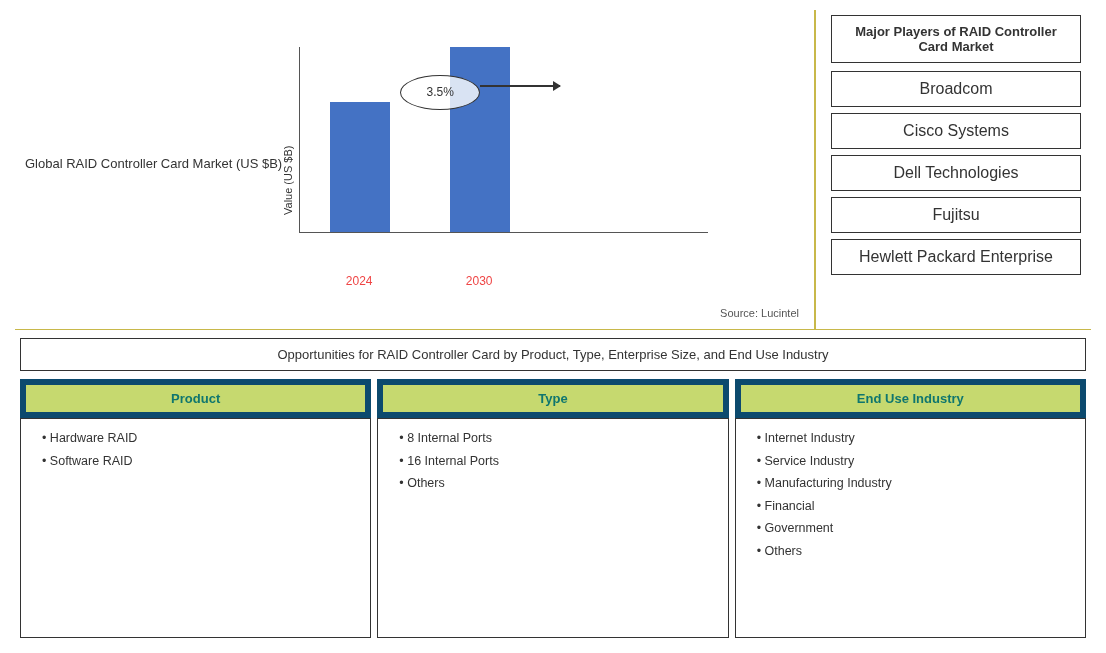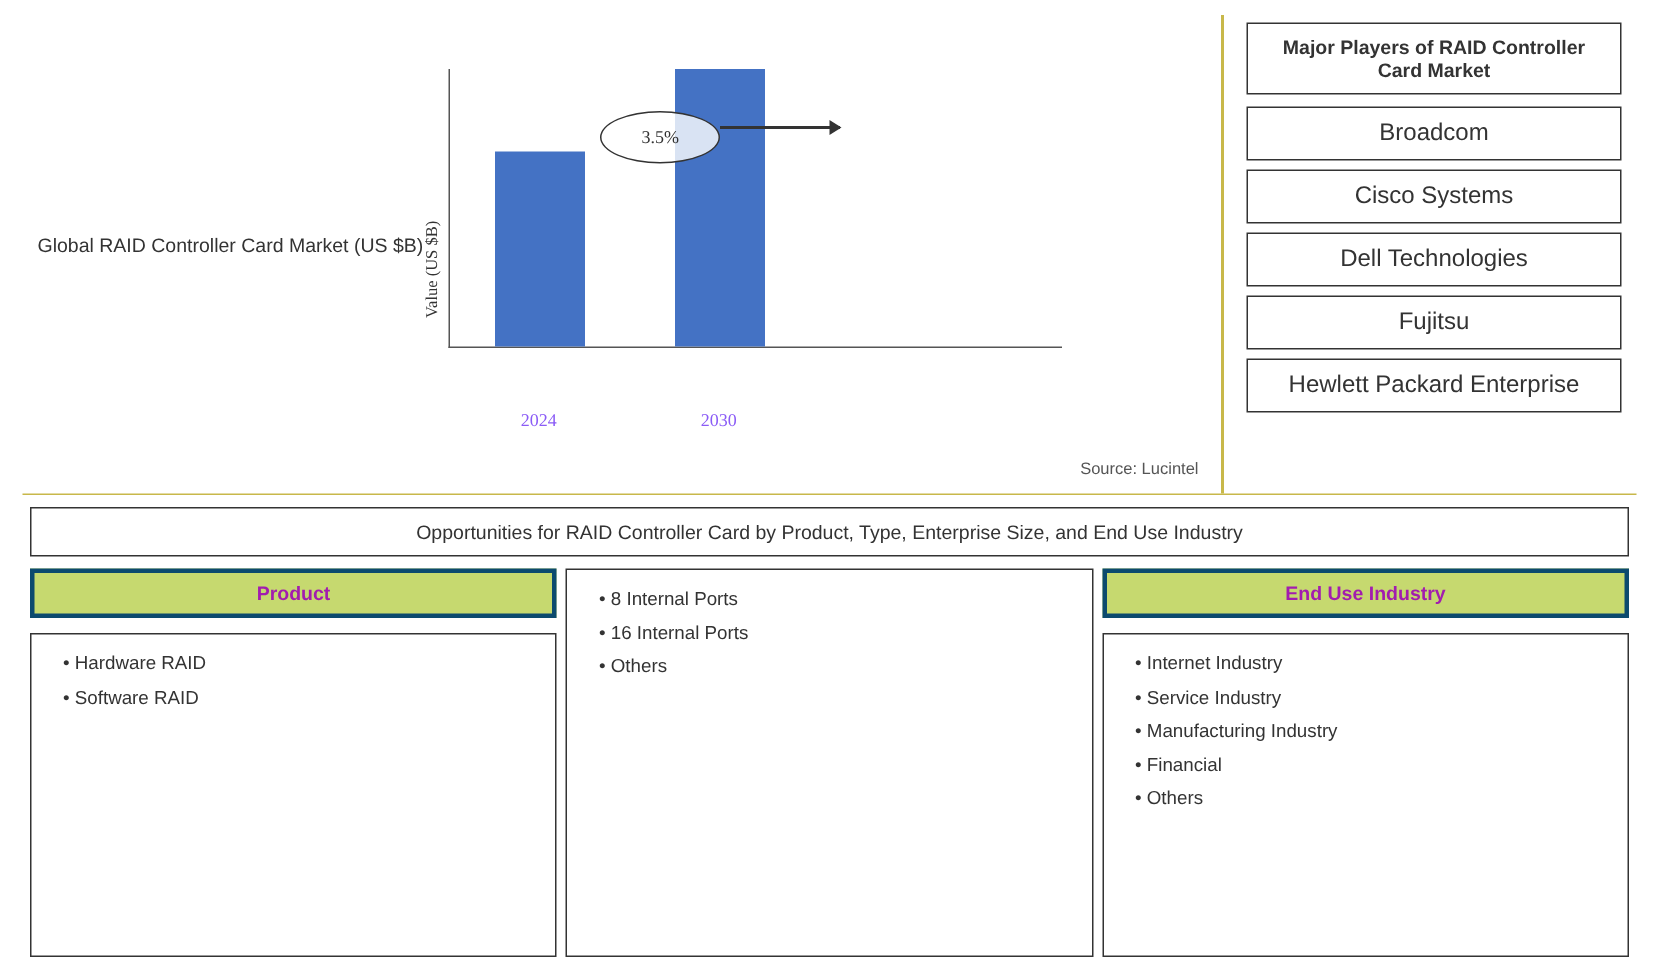--- a/index.html
+++ b/index.html
@@ -45,21 +45,20 @@
       margin-bottom: 8px;
       font-weight: normal;
     }
 
     .chart-wrapper {
       display: flex;
       flex-direction: row;
       width: 100%;
       flex: 1;
       position: relative;
-      font-family: Liberation Serif, serif;
     }
 
     .y-axis-label {
       writing-mode: vertical-rl;
       transform: rotate(180deg);
       font-size: 11px;
       color: #333;
       display: flex;
       align-items: center;
       justify-content: center;
@@ -106,21 +105,21 @@
     }
 
     .x-labels {
       display: flex;
       flex-direction: row;
       padding-left: 0;
     }
 
     .x-label {
       font-size: 12px;
-      color: #8b5cf6;
+      color: #ef4444;
       text-align: center;
       width: 120px;
       margin-top: 36px;
     }
 
     .ellipse-label {
       position: absolute;
       top: 28px;
       left: 100px;
       width: 80px;
@@ -223,27 +222,27 @@
     }
 
     .opp-column {
       flex: 1;
       display: flex;
       flex-direction: column;
     }
 
     .opp-header {
       background: #c6d96f;
-      border: 3px solid #0c4a6e;
+      border: 6px solid #0c4a6e;
       text-align: center;
       padding: 6px 5px;
       font-size: 13px;
       font-weight: bold;
-      color: #a21caf;
-      margin-bottom: 10px;
+      color: #0f766e;
+      margin-bottom: 0;
     }
 
     .opp-body {
       border: 1.5px solid #333;
       flex: 1;
       padding: 8px 21px;
       font-size: 12.5px;
       color: #333;
       line-height: 1.8;
     }
@@ -315,38 +314,40 @@
         <div class="opp-header">Product</div>
         <div class="opp-body">
           <ul>
             <li>Hardware RAID</li>
             <li>Software RAID</li>
           </ul>
         </div>
       </div>
 
       <div class="opp-column">
+        <div class="opp-header">Type</div>
         <div class="opp-body">
           <ul>
             <li>8 Internal Ports</li>
             <li>16 Internal Ports</li>
             <li>Others</li>
           </ul>
         </div>
       </div>
 
 
       <div class="opp-column">
         <div class="opp-header">End Use Industry</div>
         <div class="opp-body">
           <ul>
             <li>Internet Industry</li>
             <li>Service Industry</li>
             <li>Manufacturing Industry</li>
             <li>Financial</li>
+            <li>Government</li>
             <li>Others</li>
           </ul>
         </div>
       </div>
 
     </div>
   </div>
 
 </div>
 

